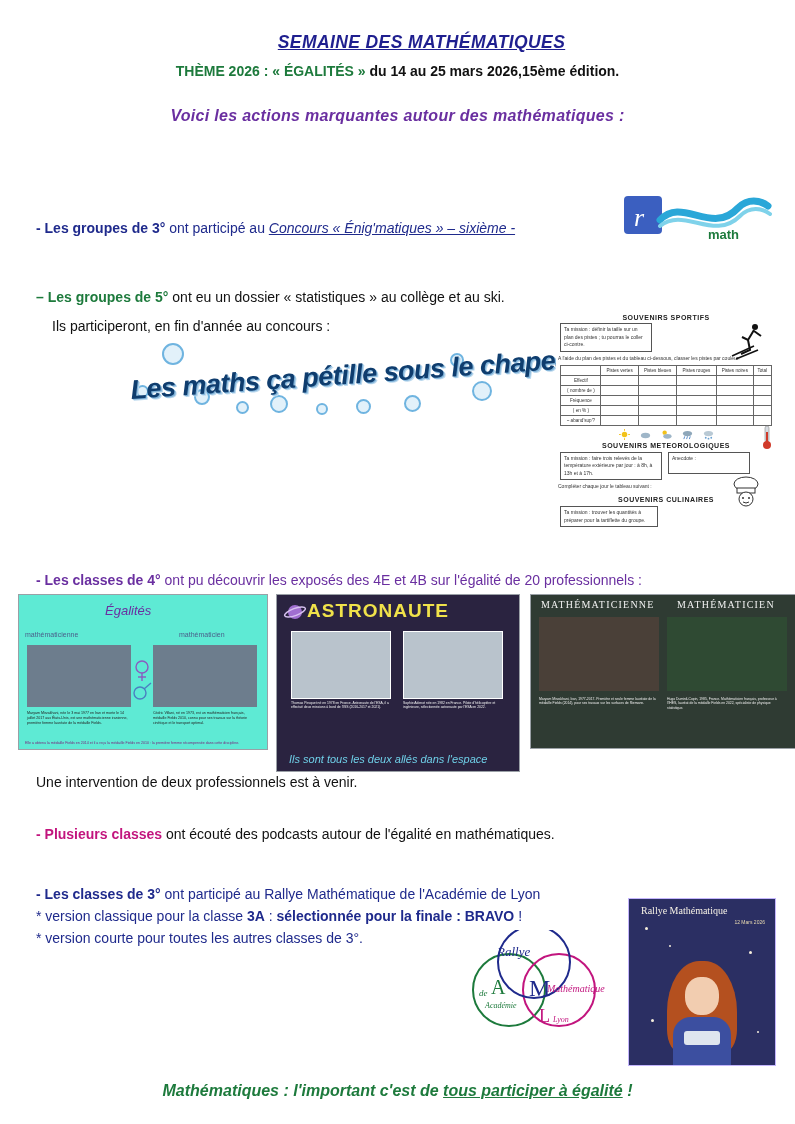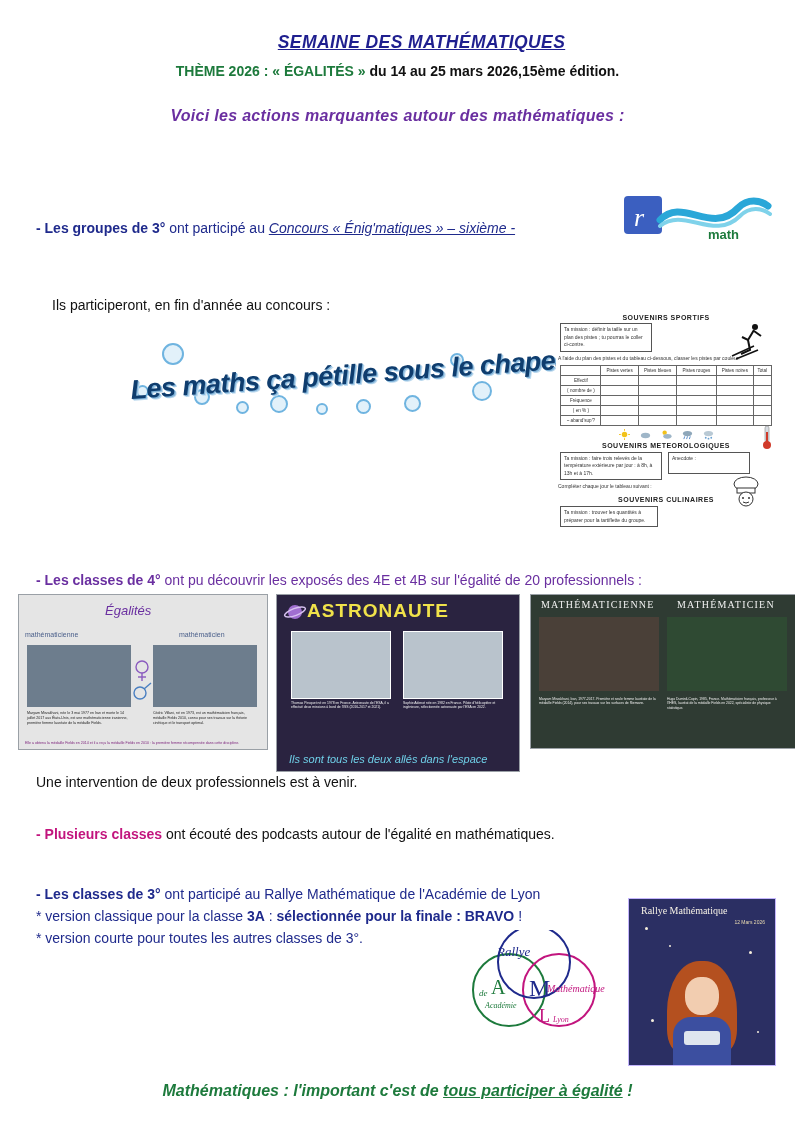--- a/index.html
+++ b/index.html
@@ -222,21 +222,21 @@
     left: 18px;
     top: 562px;
     width: 762px;
     height: 155px;
   }
   .photo {
     position: absolute;
     overflow: hidden;
     border: 1px solid #9aa0a6;
   }
-  #photo-1 { left: 0px;   top: 0px;  width: 248px; height: 154px; background: #e5e5e5; }
+  #photo-1 { left: 0px;   top: 0px;  width: 248px; height: 154px; background: #5eead4; }
   #photo-2 { left: 258px; top: 0px;  width: 242px; height: 176px; background: #2a2340; }
   #photo-3 { left: 512px; top: 0px;  width: 264px; height: 153px; background: #2f3b33; }
   .p1-title {
     position: absolute;
     left: 86px; top: 8px;
     font-size: 13px;
     color: #6a2fa0;
     font-style: italic;
   }
   .p1-l { position: absolute; left: 6px; top: 36px; font-size: 7px; color: #4a5f8a; }
@@ -426,20 +426,23 @@
     <svg width="152" height="54" viewBox="0 0 152 54">
       <rect x="4" y="4" width="38" height="38" rx="4" fill="#3b5fc0"></rect>
       <text x="14" y="34" font-family="Liberation Serif, serif" font-size="26" fill="#ffffff" font-style="italic">r</text>
       <path d="M40 28 C62 4, 92 44, 118 16 C128 6, 140 8, 148 14" stroke="#2aa7d8" stroke-width="7" fill="none" stroke-linecap="round"></path>
       <path d="M40 34 C64 14, 94 50, 120 24 C130 14, 142 16, 150 22" stroke="#7fd2ea" stroke-width="4" fill="none" stroke-linecap="round"></path>
       <text x="88" y="47" font-family="Liberation Sans, sans-serif" font-size="13" font-weight="bold" fill="#1d7a3c">math</text>
     </svg>
   </div>
 
   <div class="block para" id="line-5e">
+    <div>
+      <span class="bold c-green">– Les groupes de 5°</span><span class="c-black"> ont eu un dossier « statistiques » au collège et au ski.</span>
+    </div>
     <div class="l2 c-black">Ils participeront, en fin d'année au concours :</div>
   </div>
 
   <div class="block" id="wordart">
     <div class="bubble" style="left:42px; top:6px; width:18px; height:18px;"></div>
     <div class="bubble" style="left:74px; top:52px; width:12px; height:12px;"></div>
     <div class="bubble" style="left:116px; top:64px; width:9px; height:9px;"></div>
     <div class="bubble" style="left:150px; top:58px; width:14px; height:14px;"></div>
     <div class="bubble" style="left:196px; top:66px; width:8px; height:8px;"></div>
     <div class="bubble" style="left:236px; top:62px; width:11px; height:11px;"></div>

